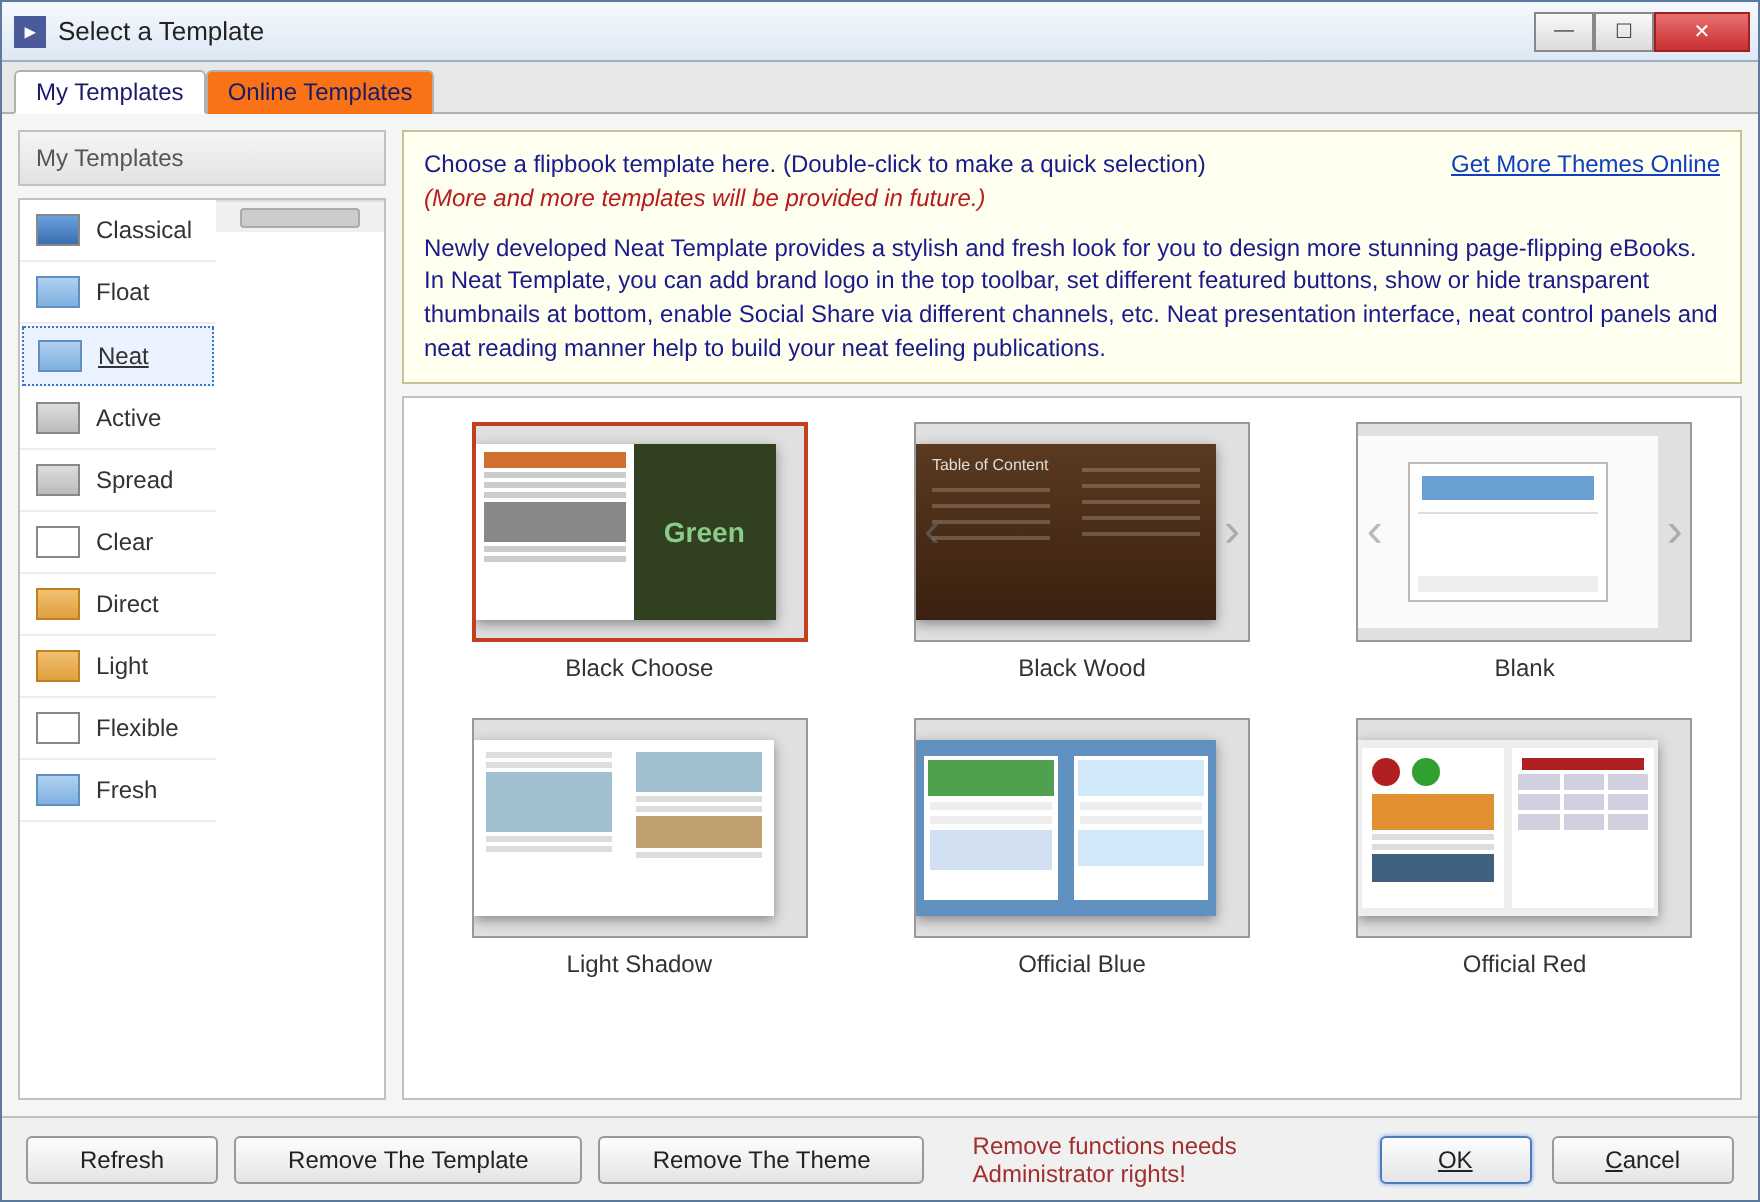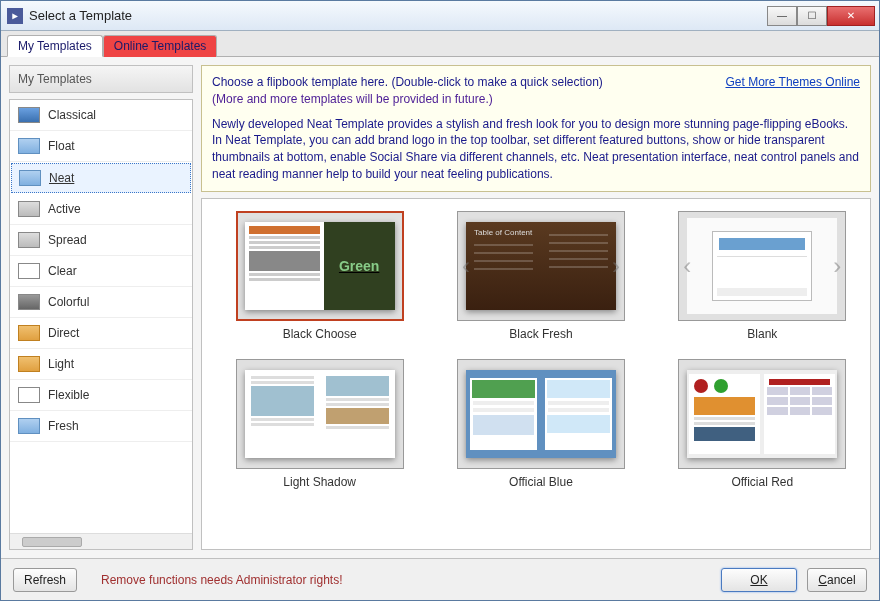--- a/index.html
+++ b/index.html
@@ -51,21 +51,21 @@
     display:flex;
     padding: 3px 6px 0 6px;
     gap:0;
     background:#e8e8e8;
     border-bottom:1px solid #b0b0b0;
   }
   .tab {
     padding: 3px 10px;
     border:1px solid #b0b0b0;
     border-bottom:none;
-    background:#ef4444;
+    background:#f97316;
     color:#1a1a6a;
     position:relative;
     top:1px;
     border-radius:3px 3px 0 0;
   }
   .tab.active { background:#fff; font-weight:normal; top:1px; border-bottom:1px solid #fff; z-index:2;}
   .content-area {
     flex:1;
     display:flex;
     padding:8px;
@@ -83,21 +83,21 @@
     border:1px solid #c0c0c0;
     background: linear-gradient(#f5f5f5,#e2e2e2);
     padding:6px 8px;
     color:#555;
   }
   .template-list-wrap {
     border:1px solid #c0c0c0;
     background:#fff;
     flex:1;
     display:flex;
-    flex-direction:column;
+    flex-direction:row;
     overflow:hidden;
   }
   .template-list {
     flex:1;
     overflow-y:scroll;
     overflow-x:hidden;
   }
   .tmpl-item {
     display:flex;
     align-items:center;
@@ -144,43 +144,42 @@
     background:#fffff0;
     padding:8px 10px;
     color:#1a1a8a;
     line-height:1.4;
     position:relative;
   }
   .info-box .link {
     position:absolute; right:10px; top:8px;
     color:#1040c0; text-decoration:underline;
   }
-  .info-box .line2 { color:#4c1d95; }
+  .info-box .line2 { color:#b91c1c;font-style:italic; }
   .info-box hr { border:none; border-top:1px dashed transparent; height:8px; margin:0;}
   .thumbs-wrap {
     flex:1;
     border:1px solid #c0c0c0;
     background:#fff;
     overflow-y:scroll;
     padding:12px 2px 12px 12px;
   }
   .thumbs-grid {
     display:grid;
     grid-template-columns: repeat(3, 1fr);
     gap:18px 10px;
   }
   .thumb-cell { display:flex;flex-direction:column;align-items:center;gap:6px;}
   .thumb {
     width:168px;height:110px;
     border:1px solid #999;
     background:#e0e0e0;
-    display:flex;align-items:center;justify-content:center;
+    display:flex;align-items:center;
     position:relative;
     overflow:hidden;
-    text-decoration:underline;
   }
   .thumb.selected { border:2px solid #c04020; }
   .thumb-label { color:#333; }
   .bookmock {
     width:150px;height:88px;
     display:flex;
     box-shadow:0 2px 6px rgba(0,0,0,0.4);
   }
   .bookmock .page {flex:1;}
   .bp-dark {background:#4c1d95;}
@@ -210,21 +209,21 @@
   .footer {
     height:42px;
     border-top:1px solid #c0c0c0;
     background:#f0f0f0;
     display:flex;
     align-items:center;
     padding:0 12px;
     gap:8px;
   }
   .btn {
-    padding:4px 10px;
+    padding:4px 26px;
     border:1px solid #999;
     background:linear-gradient(#fdfdfd,#e4e4e4);
     border-radius:3px;
     color:#222;
     min-width:60px;
     text-align:center;
   }
   .btn.primary { border-color:#4a7ac0; box-shadow:0 0 2px #6aa0f0; min-width:76px;}
   .admin-note { color:#a03030; margin-left:16px; flex:1; }
   .footer .right-btns{display:flex;gap:10px;}
@@ -277,24 +276,20 @@
             </div>
             <div class="tmpl-item">
               <span class="tmpl-icon grey"></span>
               <span>Spread</span>
             </div>
             <div class="tmpl-item">
               <span class="tmpl-icon white"></span>
               <span>Clear</span>
             </div>
             <div class="tmpl-item">
-              <span class="tmpl-icon darkgrey"></span>
-              <span>Colorful</span>
-            </div>
-            <div class="tmpl-item">
               <span class="tmpl-icon orange"></span>
               <span>Direct</span>
             </div>
             <div class="tmpl-item">
               <span class="tmpl-icon orange"></span>
               <span>Light</span>
             </div>
             <div class="tmpl-item">
               <span class="tmpl-icon white"></span>
               <span>Flexible</span>
@@ -351,21 +346,21 @@
                     <div class="stripe" style="margin-top:12px;"></div>
                     <div class="stripe"></div>
                     <div class="stripe"></div>
                     <div class="stripe"></div>
                     <div class="stripe"></div>
                   </div>
                 </div>
                 <span class="nav-arrow left">‹</span>
                 <span class="nav-arrow right">›</span>
               </div>
-              <div class="thumb-label">Black Fresh</div>
+              <div class="thumb-label">Black Wood</div>
             </div>
             <div class="thumb-cell">
               <div class="thumb">
                 <div style="width:150px;height:96px;background:#fafafa;display:flex;align-items:center;justify-content:center;">
                   <div class="bp-blank-inner">
                     <div class="bar"></div>
                     <div style="flex:1;border-top:1px solid #ddd;margin:0 4px;"></div>
                     <div style="height:8px;background:#eee;margin:4px;"></div>
                   </div>
                 </div>
@@ -446,20 +441,22 @@
               <div class="thumb-label">Official Red</div>
             </div>
           </div>
       </div>
     </div>
 
   </div>
 
   <div class="footer">
     <div class="btn">Refresh</div>
+    <div class="btn">Remove The Template</div>
+    <div class="btn">Remove The Theme</div>
     <div class="admin-note">Remove functions needs Administrator rights!</div>
     <div class="right-btns">
       <div class="btn primary"><u>OK</u></div>
       <div class="btn"><u>C</u><span id="cancel-rest">ancel</span></div>
     </div>
   </div>
 
 </div>
 
 </body></html>

